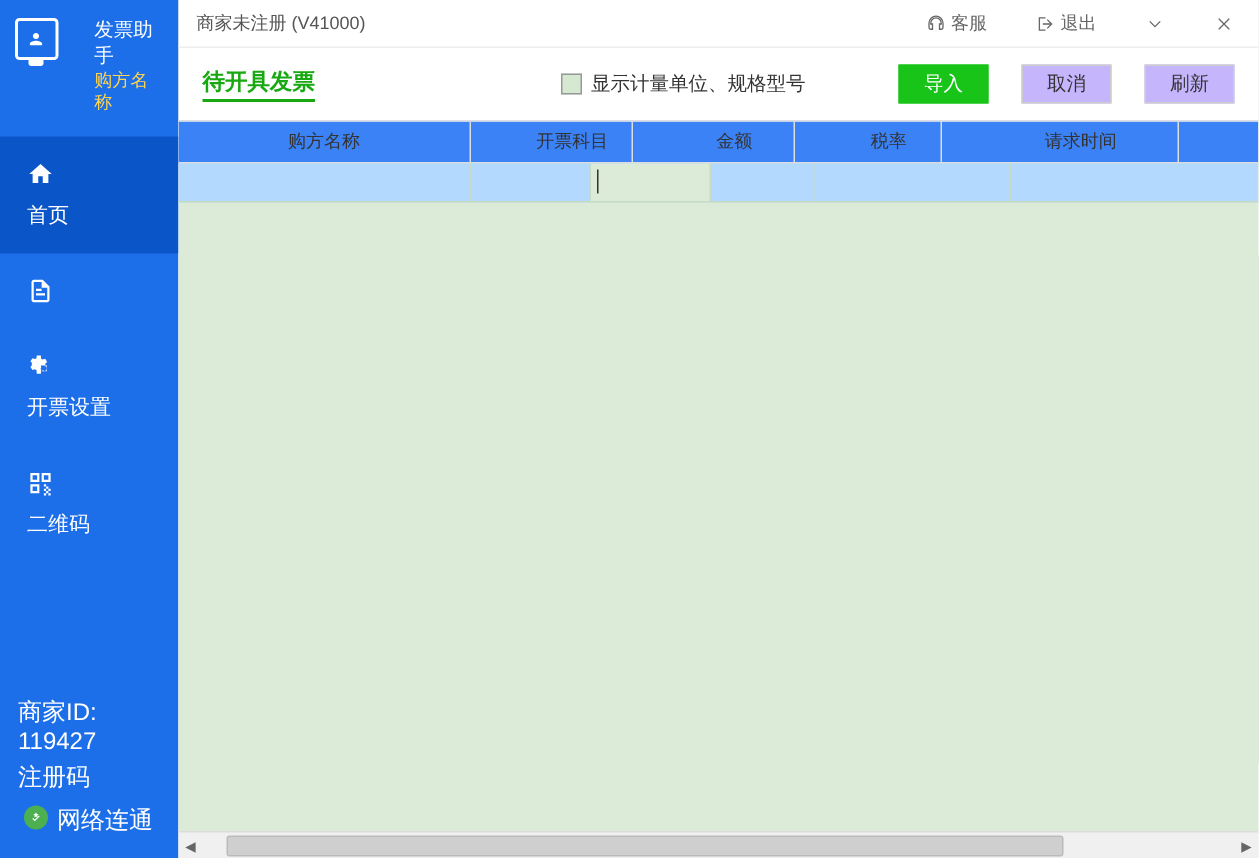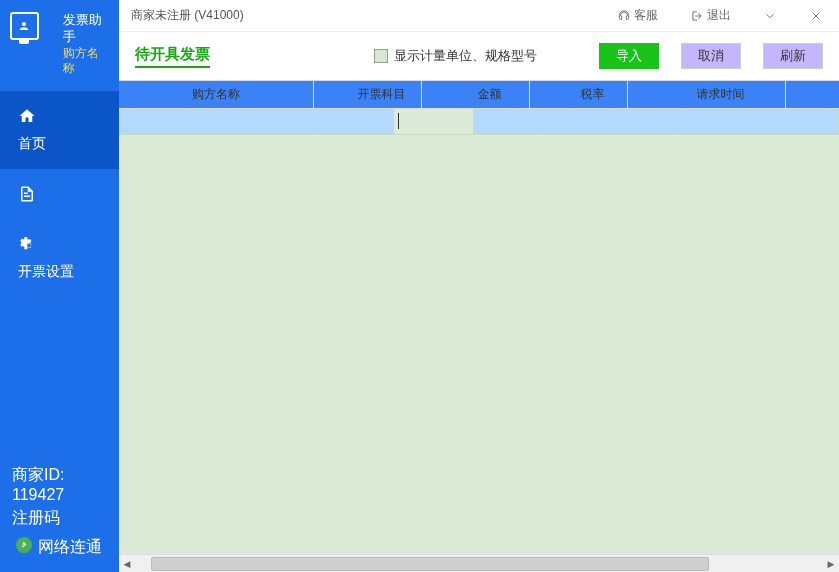--- a/index.html
+++ b/index.html
@@ -96,20 +96,28 @@
         </span>
     </div>
     <div class="nav-item">
       <span class="nav-icon">
           <svg viewBox="0 0 24 24">
             <path d="M19.4 13l.6-1 .6 1 2.4-.4-.4 2.4 1 .6-1 .6.4 2.4-2.4-.4-.6 1-.6-1-2.4.4.4-2.4-1-.6 1-.6-.4-2.4zM12 8a4 4 0 100 8 4 4 0 000-8zm9.4 4c0-.3 0-.6-.1-.9l2-1.6-2-3.4-2.4.9c-.5-.4-1-.7-1.6-.9L17 3h-4l-.3 2.6c-.6.2-1.1.5-1.6.9l-2.4-.9-2 3.4 2 1.6c-.1.3-.1.6-.1.9s0 .6.1.9l-2 1.6 2 3.4 2.4-.9c.5.4 1 .7 1.6.9L13 21h4l.3-2.6c.6-.2 1.1-.5 1.6-.9l2.4.9 2-3.4-2-1.6c.1-.3.1-.6.1-.9z" transform="translate(-3,0) scale(0.9)"></path>
           </svg>
         </span>
       <span>开票设置</span>
     </div>
+    <div class="nav-item">
+      <span class="nav-icon">
+          <svg viewBox="0 0 24 24">
+            <path d="M3 3h8v8H3V3zm2 2v4h4V5H5zm8-2h8v8h-8V3zm2 2v4h4V5h-4zM3 13h8v8H3v-8zm2 2v4h4v-4H5zm10-2h2v2h-2zm2 2h2v2h-2zm-2 2h2v2h-2zm4 0h2v2h-2zm-2 2h2v2h-2zm2 2h2v2h-2zm-4 0h2v2h-2z"></path>
+          </svg>
+        </span>
+      <span>二维码</span>
+    </div>
   </div>
 
   <div class="sidebar-footer">
     <div class="footer-line">商家ID: 119427</div>
     <div class="footer-line">注册码</div>
     <div class="network-status">
       <span class="status-dot">
           <svg viewBox="0 0 24 24">
             <path d="M12 2l2 4 4 .6-3 3 .7 4.4L12 12l-3.7 2 .7-4.4-3-3L10 6z" fill="#fff" transform="scale(0.7) translate(5,3)"></path>
             <path d="M8 16l-4-4 1.4-1.4L8 13.2l6.6-6.6L16 8z" transform="translate(2,2)"></path>

